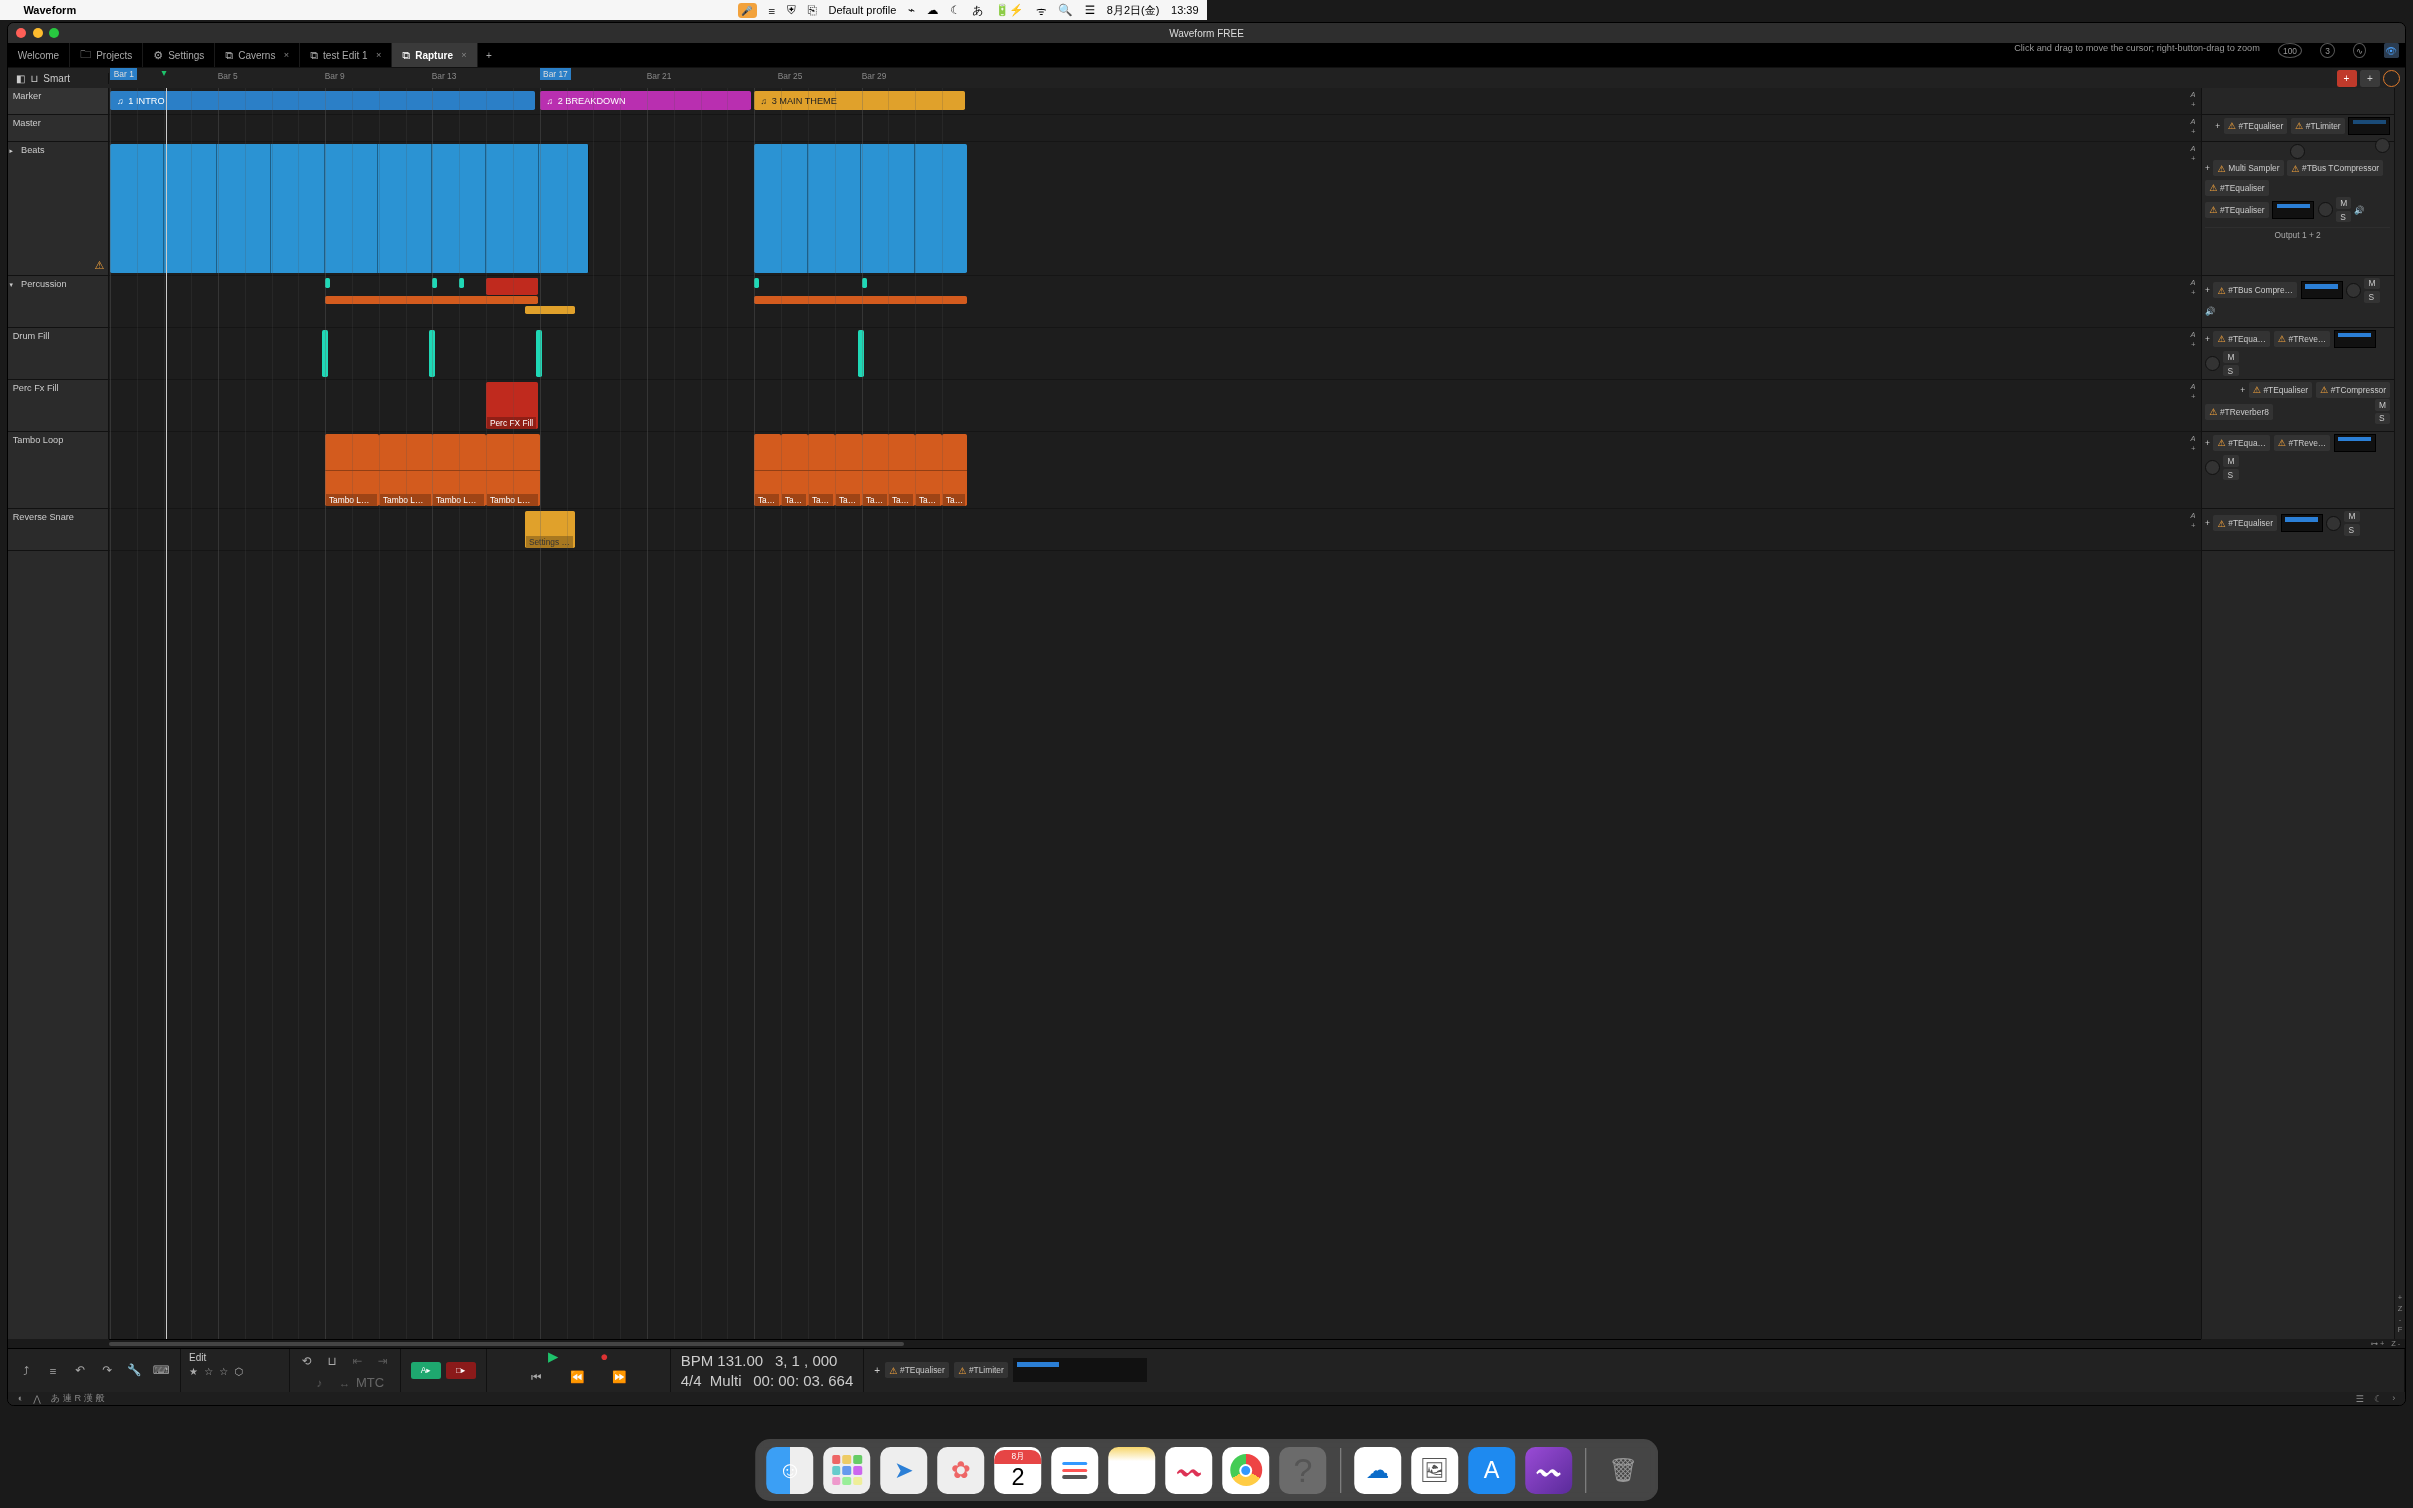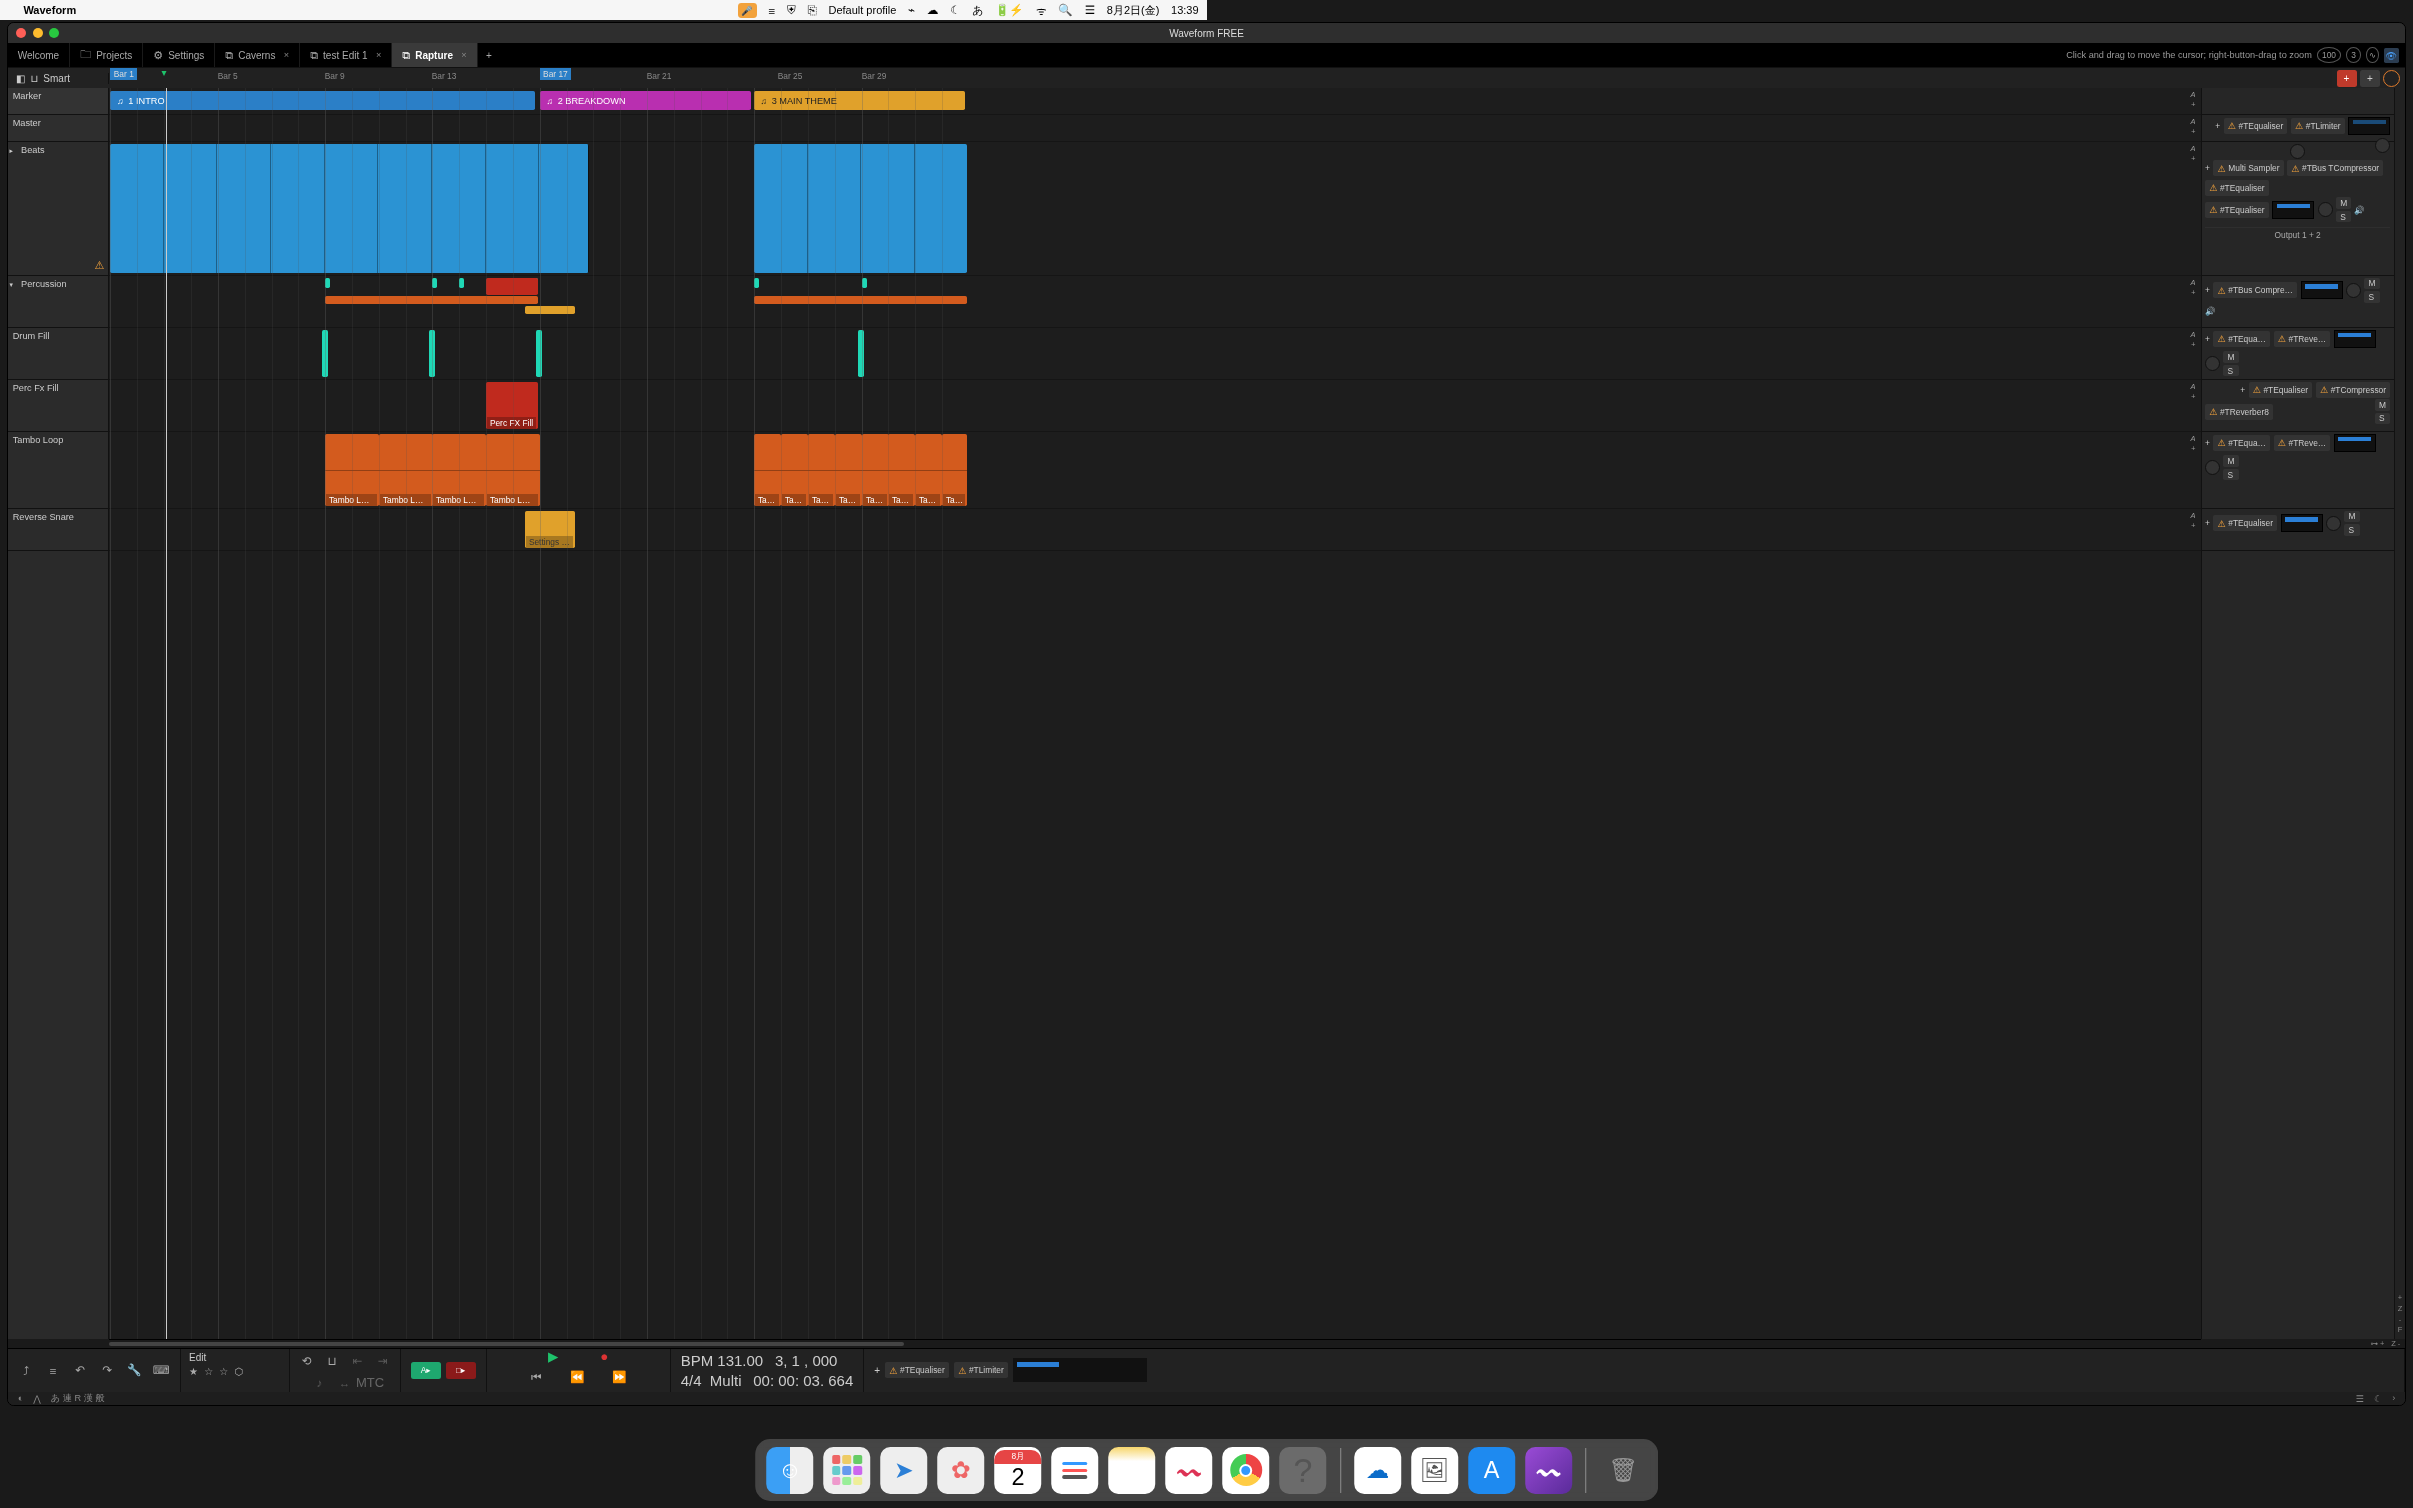--- a/index.html
+++ b/index.html
@@ -18,21 +18,21 @@
 .traffic { position: absolute; left: 8.4px; top: 5px; display: flex; gap: 6.7px; }
 .dot { width: 10px; height: 10px; border-radius: 50%; }
 .dot.r{background:#ff5f57}.dot.y{background:#febc2e}.dot.g{background:#28c840}
 
 
 .tabrow { height: 25px; background: #000000; display: flex; align-items: stretch; border-bottom: 0.8px solid #111; }
 .tab { display: flex; align-items: center; gap: 5px; padding: 0 10px; border-right: 0.8px solid #1a1a1a; color: #aaa; cursor: pointer; }
 .tab.active { background: #3a3a3a; color: #fff; }
 .tab .ico { font-size: 11px; }
 .tab .x { margin-left: 3.4px; font-size: 9.2px; color: #888; }
-.tabspacer { flex: 1; display: flex; align-items: center; justify-content: flex-end; padding-right: 6.7px; gap: 5px; color: #999; font-size: 9.2px; }
+.tabspacer { flex: 1; display: flex; align-items: flex-start; justify-content: flex-end; padding-right: 6.7px; gap: 18px; color: #999; font-size: 9.2px; }
 .tabspacer .cbox { border: 0.8px solid #555; border-radius: 50%; padding: 1.7px 4.2px; font-size: 8.4px; }
 .tabspacer .hlpbox { background:#2b3c50; width:15px;height:15px;display:flex;align-items:center;justify-content:center;border-radius:1.7px;color:#4aa3ff; }
 
 
 .toolrow { height: 20px; background: #222; display: flex; align-items: center; }
 .toolrow-left { width: 101px; display: flex; align-items: center; gap: 5px; padding-left: 8.4px; border-right: 0.8px solid #111; }
 .ruler { flex: 1; position: relative; background: #212121; display: flex; align-items: center; height: 20px; overflow: hidden; }
 .ruler .bar { position: absolute; top: 3.4px; color: #888; font-size: 8.4px; }
 .toolrow-right { display: flex; gap: 3.4px; padding: 0 5px; }
 .btn-sq { width: 20px; height: 17px; display: flex; align-items: center; justify-content: center; border-radius: 2.5px; }

